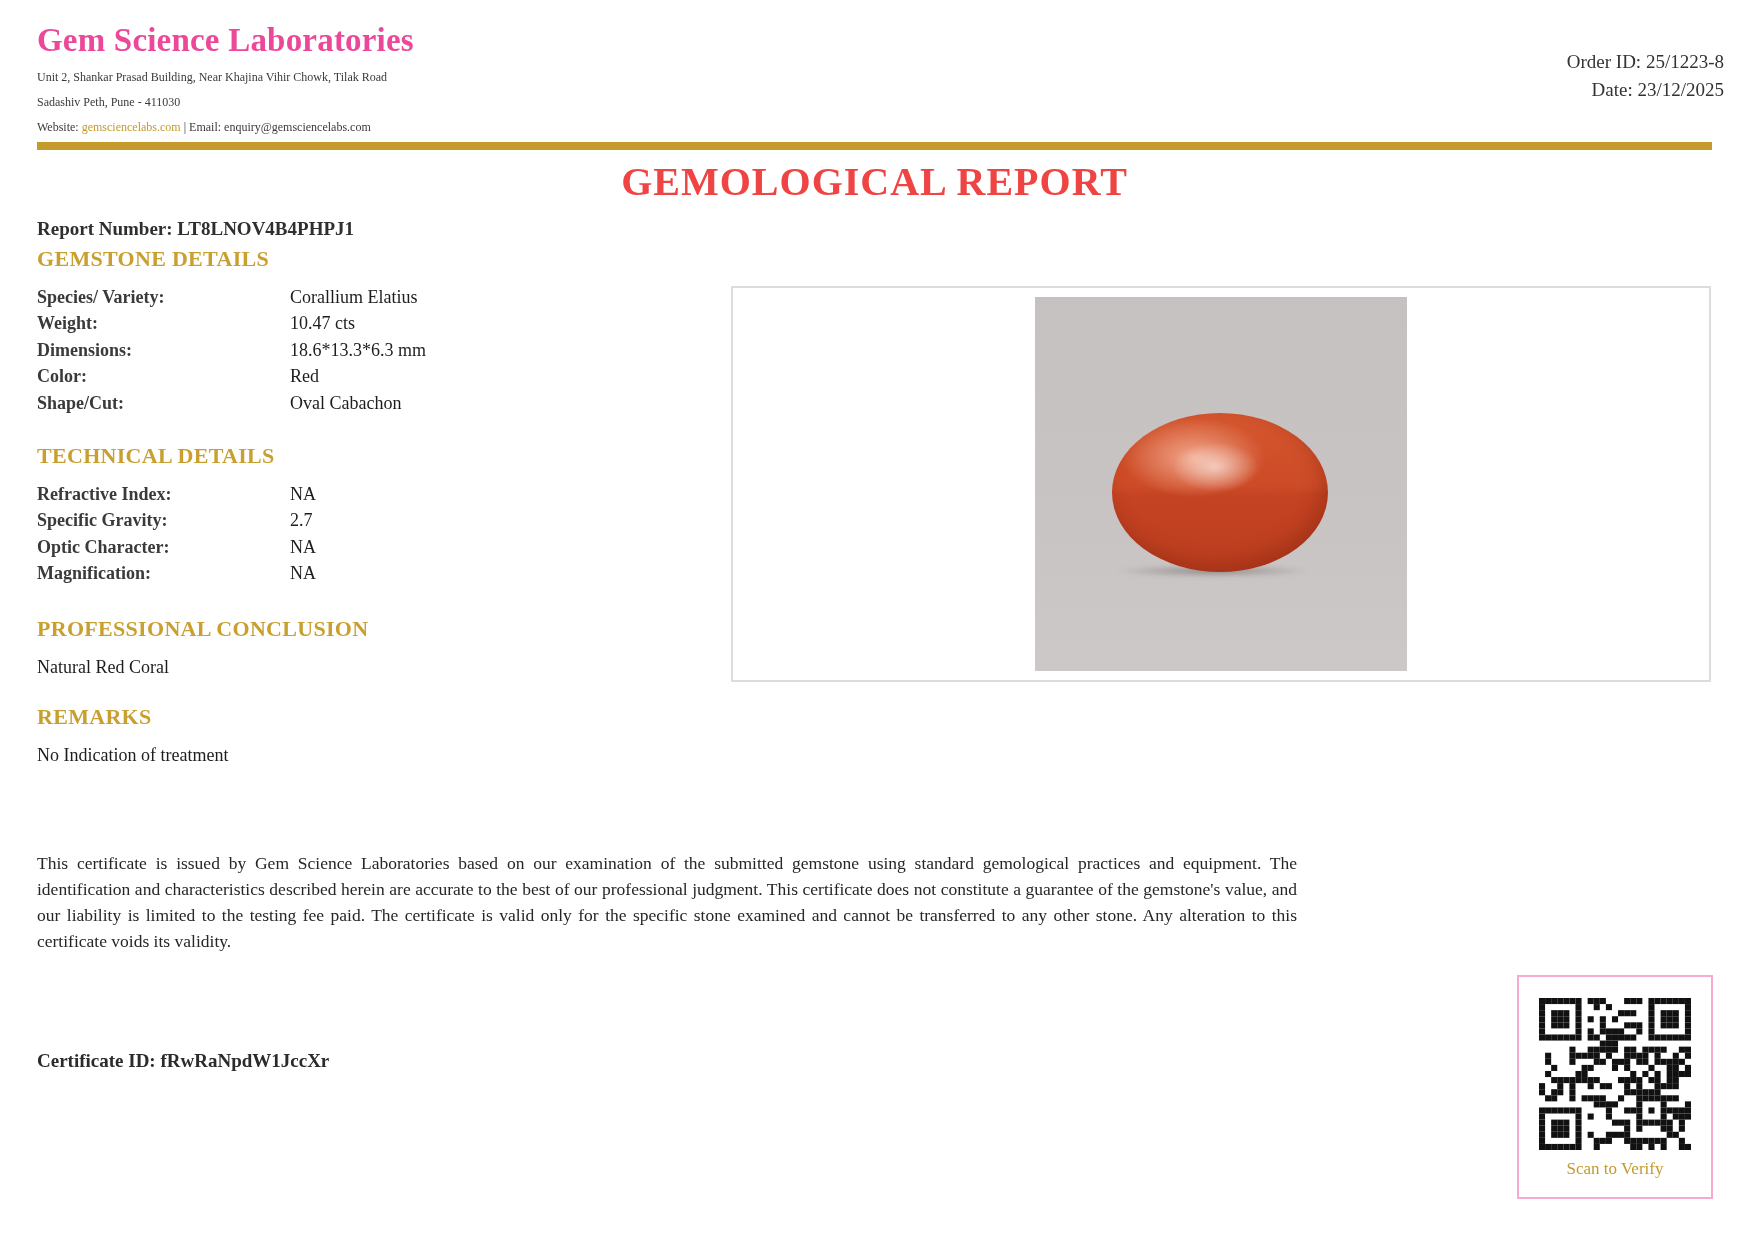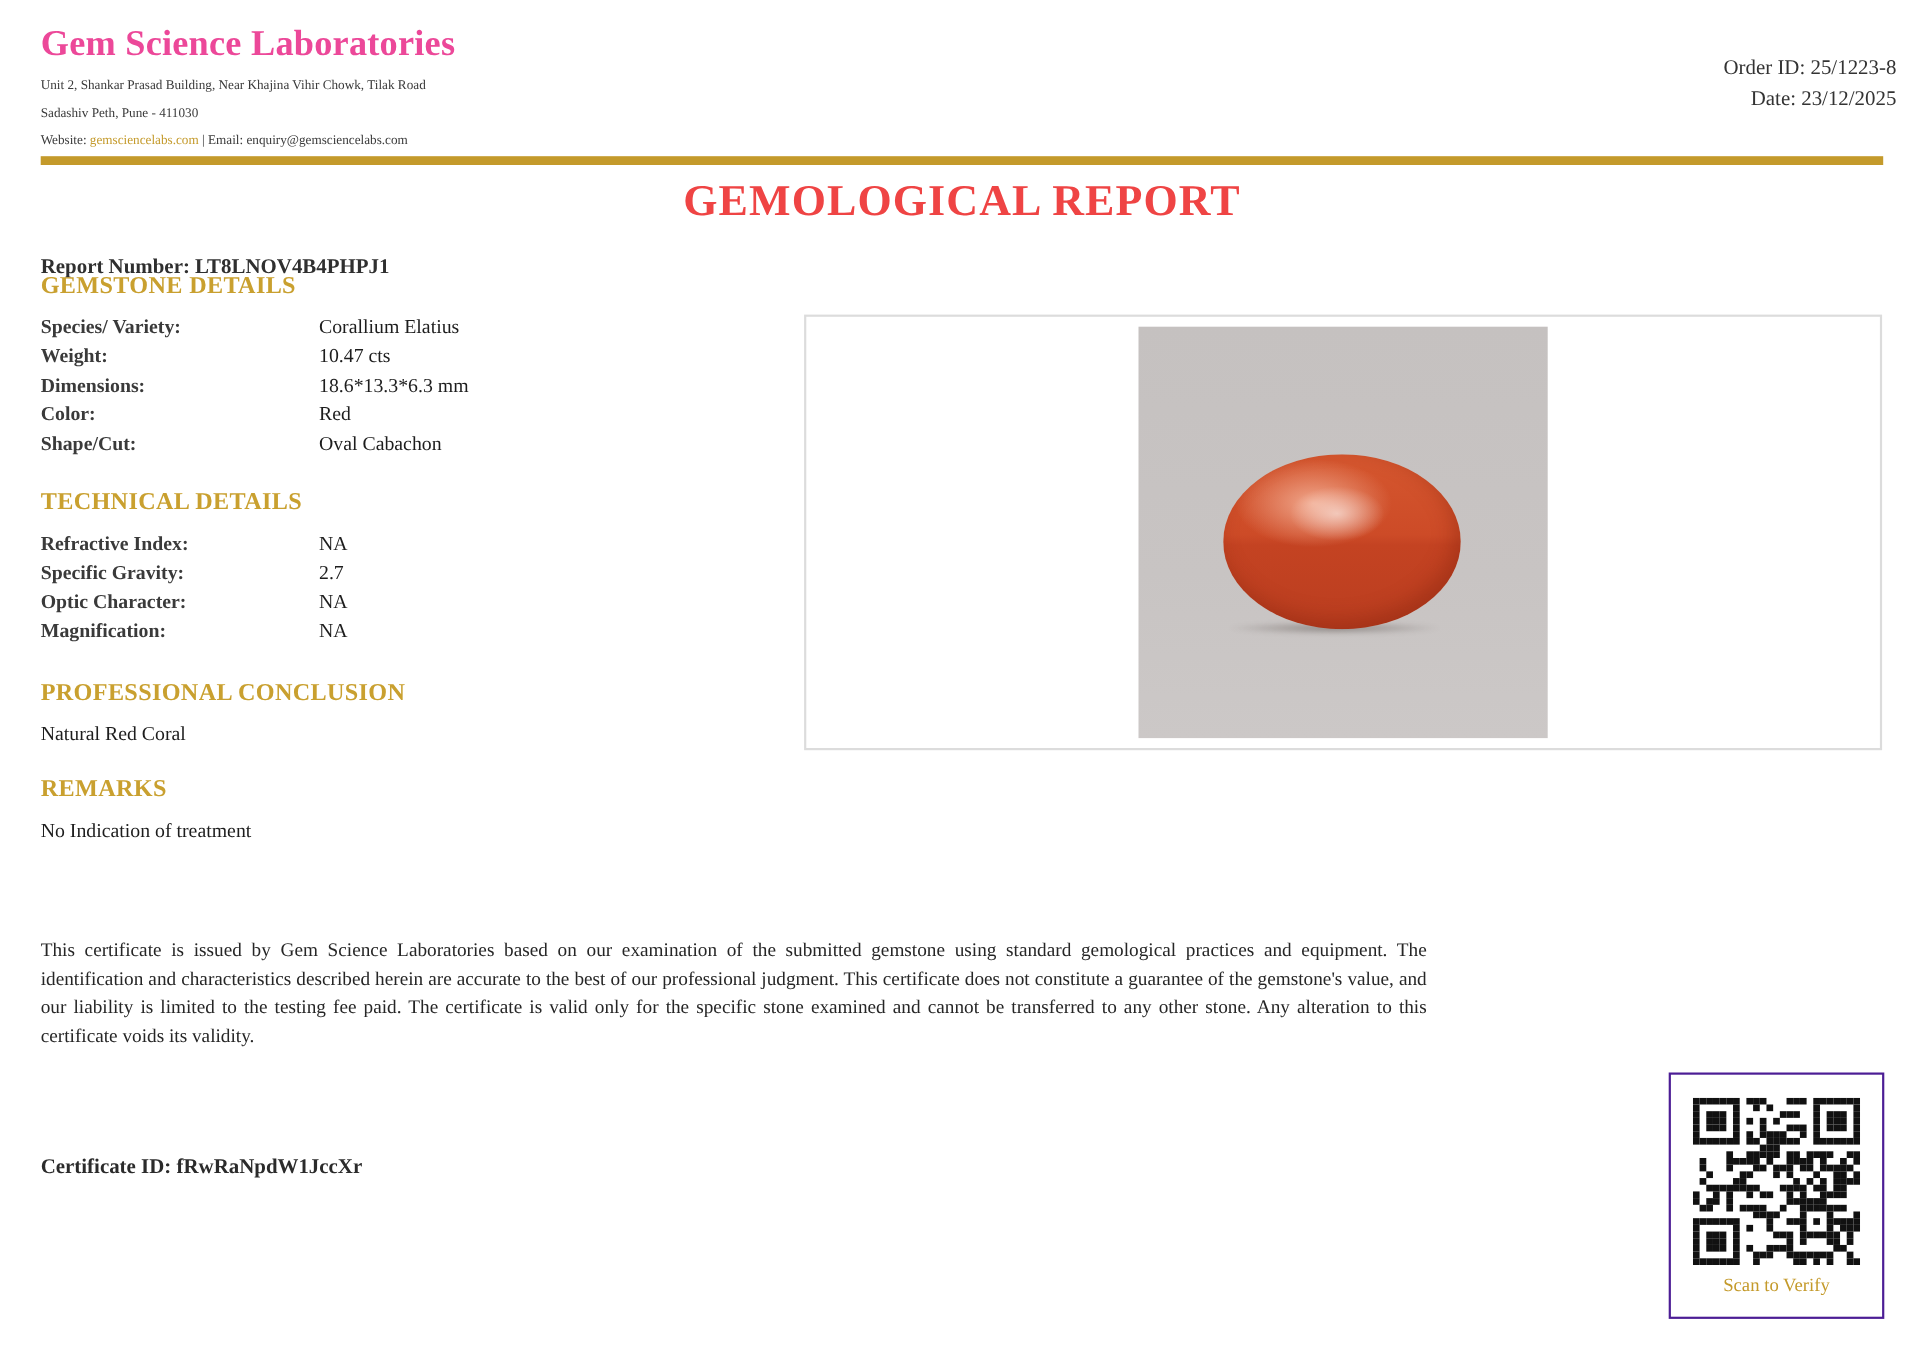--- a/index.html
+++ b/index.html
@@ -31,21 +31,21 @@
     background:#C49A2B;
   }
   
   .report-title{
     position:absolute;left:37px;top:158px;width:1675px;
     text-align:center;
     font-size:40px;font-weight:bold;color:#ef4444;
     letter-spacing:1px;
   }
   .report-number{
-    position:absolute;left:37px;top:232px;
+    position:absolute;left:37px;top:218px;
     font-size:19px;font-weight:bold;color:#2f2f2f;
   }
   
   .section{position:absolute;left:37px;width:620px;}
   .sec-gem{top:246px;}
   .sec-tech{top:443px;}
   .sec-conc{top:616px;}
   .sec-rem{top:704px;}
   .sec-heading{
     font-size:22px;font-weight:bold;color:#C9A02F;
@@ -86,21 +86,21 @@
   }
   
   .disclaimer{
     position:absolute;left:37px;top:850px;width:1260px;
     font-size:17.5px;line-height:26px;color:#262626;
     text-align:justify;
   }
   
   .qr-box{
     position:absolute;left:1517px;top:975px;width:196px;height:224px;
-    border:2px solid #4c1d95;box-sizing:border-box;background:#fff;
+    border:2px solid #f9a8d4;box-sizing:border-box;background:#fff;
     display:flex;flex-direction:column;align-items:center;
   }
   .qr-svg{margin-top:21px;width:152px;height:152px;fill:#111;}
   .qr-caption{margin-top:9px;font-size:17px;color:#C49A2B;}
   
   .cert-id{
     position:absolute;left:37px;top:1050px;
     font-size:19px;font-weight:bold;color:#2b2b2b;
   }
 </style>

